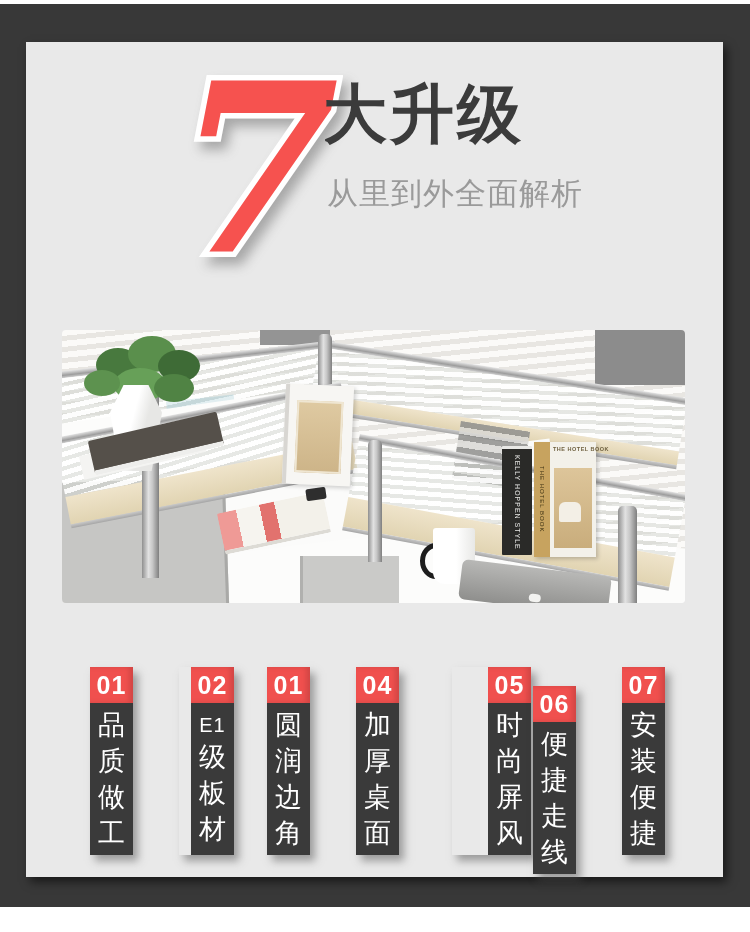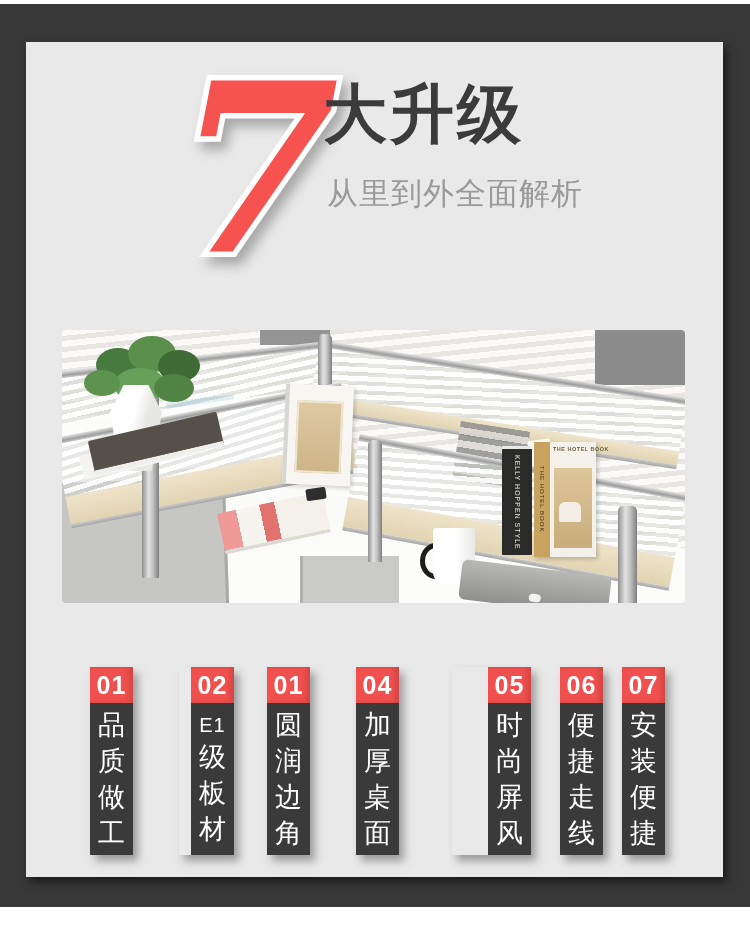--- a/index.html
+++ b/index.html
@@ -176,21 +176,21 @@
         </div>
         <div class="feat" style="left:426px;padding-left:36px;">
           <div class="feat-num">05</div>
           <div class="feat-body">
             <span class="ch">时</span>
             <span class="ch">尚</span>
             <span class="ch">屏</span>
             <span class="ch">风</span>
           </div>
         </div>
-        <div class="feat" style="left:534px;">
+        <div class="feat" style="left:507px;margin-top:19px;">
           <div class="feat-num">06</div>
           <div class="feat-body">
             <span class="ch">便</span>
             <span class="ch">捷</span>
             <span class="ch">走</span>
             <span class="ch">线</span>
           </div>
         </div>
         <div class="feat" style="left:596px;">
           <div class="feat-num">07</div>

